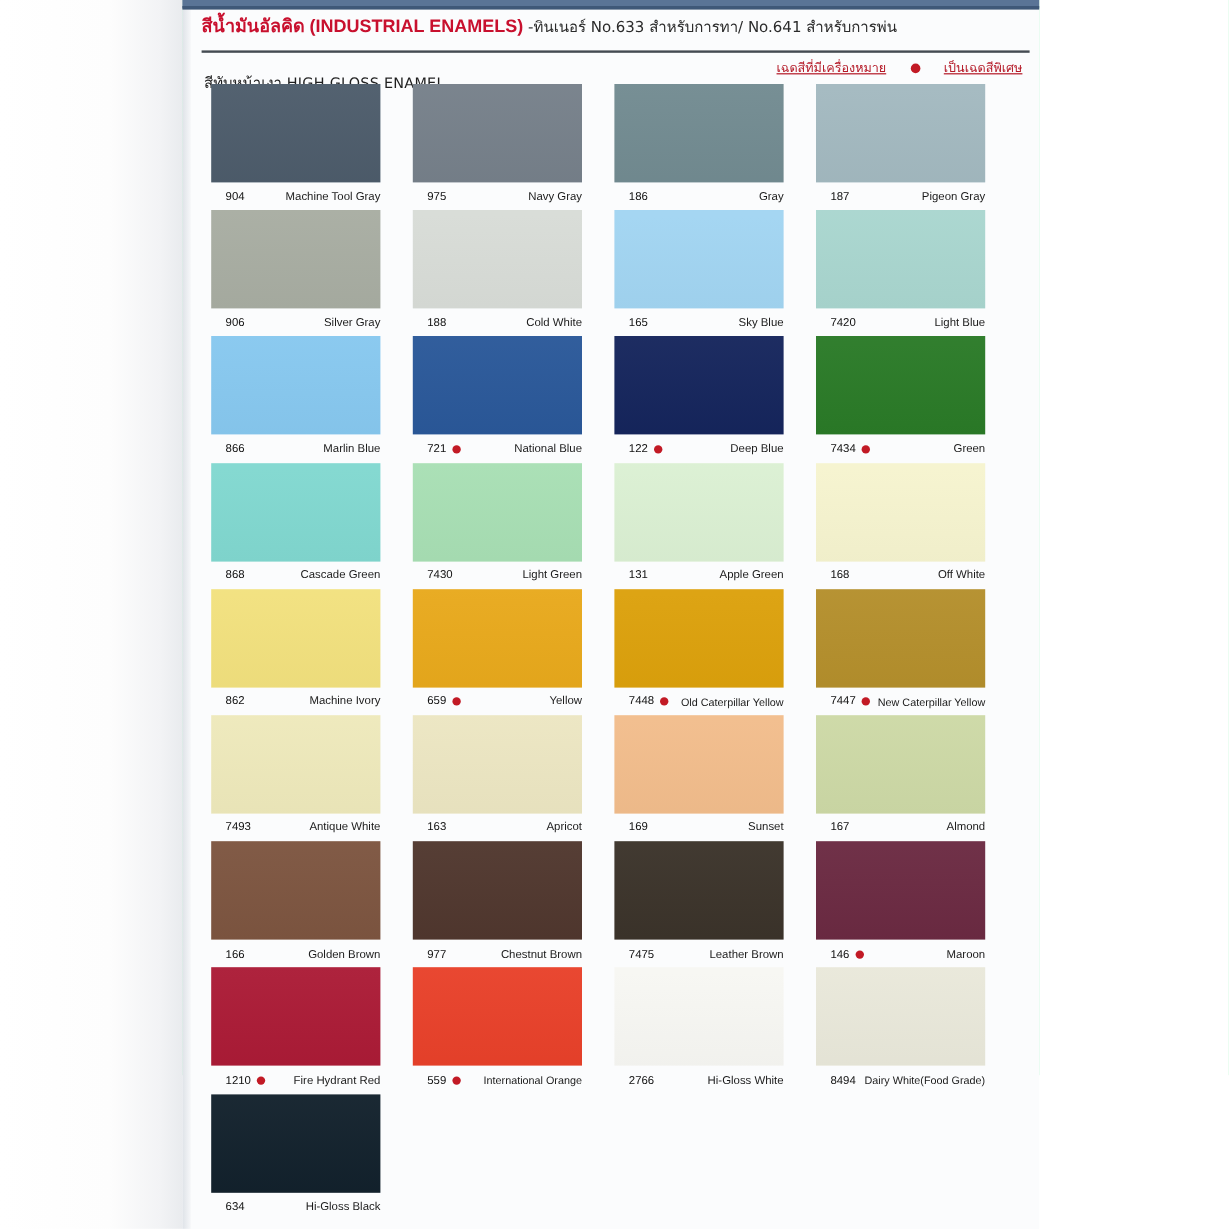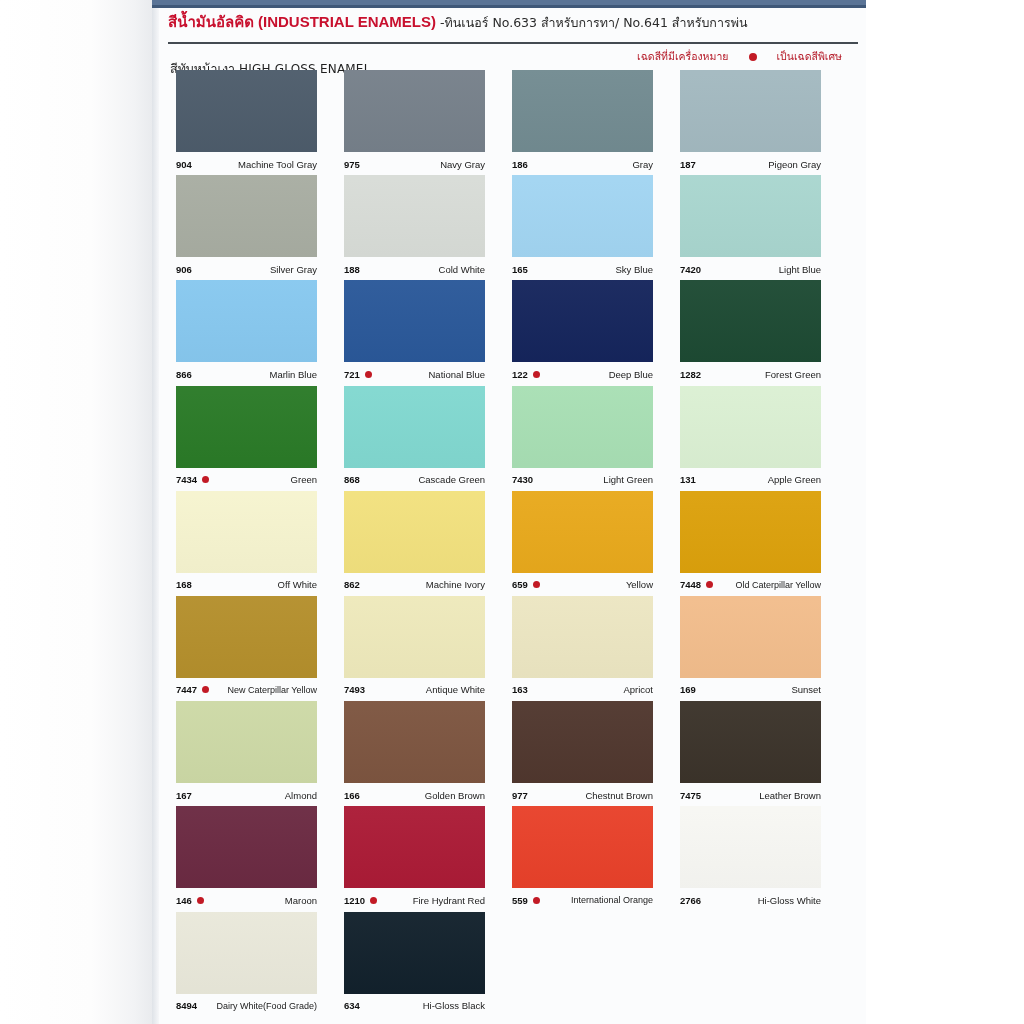--- a/index.html
+++ b/index.html
@@ -67,23 +67,23 @@
   .subheader{
     position:absolute;left:170px;top:47px;width:690px;height:22px;
   }
   .subheader-left{
     position:absolute;left:0;top:12px;font-size:12.5px;color:#1f1f1f;white-space:nowrap;
     font-family:"DejaVu Sans","Liberation Sans",sans-serif;
   }
   .subheader-left .th{font-size:12.5px;}
   .subheader-left .en{font-size:12px;letter-spacing:.2px;}
   .subheader-right{
-    position:absolute;right:18px;top:1px;font-size:10.5px;color:#b41826;white-space:nowrap;
+    position:absolute;right:8px;top:1px;font-size:10.5px;color:#b41826;white-space:nowrap;
     font-family:"DejaVu Sans","Liberation Sans",sans-serif;
-    display:flex;align-items:center;gap:18px;
+    display:flex;align-items:center;gap:18px;text-decoration:underline;
   }
   .legend-dot{
     display:inline-block;width:8px;height:8px;border-radius:50%;
     background:#c21a25;vertical-align:middle;margin:0 2px;
   }
 
   
   .grid{
     position:absolute;left:176px;top:70px;
     width:672px;
@@ -99,22 +99,23 @@
   .chip::after{
     content:"";position:absolute;inset:0;
     background:linear-gradient(to bottom,rgba(255,255,255,.035),rgba(0,0,0,.025));
     pointer-events:none;
   }
   .caption{
     position:absolute;left:0;top:86px;width:141px;height:16px;
     display:flex;align-items:center;
   }
   .code{
-    font-size:9.5px;font-weight:bold;color:#111;letter-spacing:0;
+    font-size:9.5px;font-weight:normal;color:#111;letter-spacing:0;
     flex:0 0 auto;
+    margin-left:12px;
   }
   .dot{
     display:inline-block;width:7px;height:7px;border-radius:50%;
     background:#b4202b;margin-left:5px;flex:0 0 auto;
   }
   .cname{
     font-size:9.5px;color:#1a1a1a;margin-left:auto;
     white-space:nowrap;flex:0 0 auto;
   }
   .cname.long{font-size:9px;}
@@ -228,27 +229,20 @@
       </div>
       <div class="cell">
         <div class="chip" style="background: rgb(21, 37, 92);"></div>
         <div class="caption">
           <span class="code">122</span>
           <span class="dot" style="background: rgb(194, 26, 37);"></span>
           <span class="cname">Deep Blue</span>
         </div>
       </div>
       <div class="cell">
-        <div class="chip" style="background: rgb(29, 74, 51);"></div>
-        <div class="caption">
-          <span class="code">1282</span>
-          <span class="cname">Forest Green</span>
-        </div>
-      </div>
-      <div class="cell">
         <div class="chip" style="background: rgb(42, 122, 39);"></div>
         <div class="caption">
           <span class="code">7434</span>
           <span class="dot" style="background: rgb(194, 26, 37);"></span>
           <span class="cname">Green</span>
         </div>
       </div>
       <div class="cell">
         <div class="chip" style="background: rgb(129, 216, 208);"></div>
         <div class="caption">

